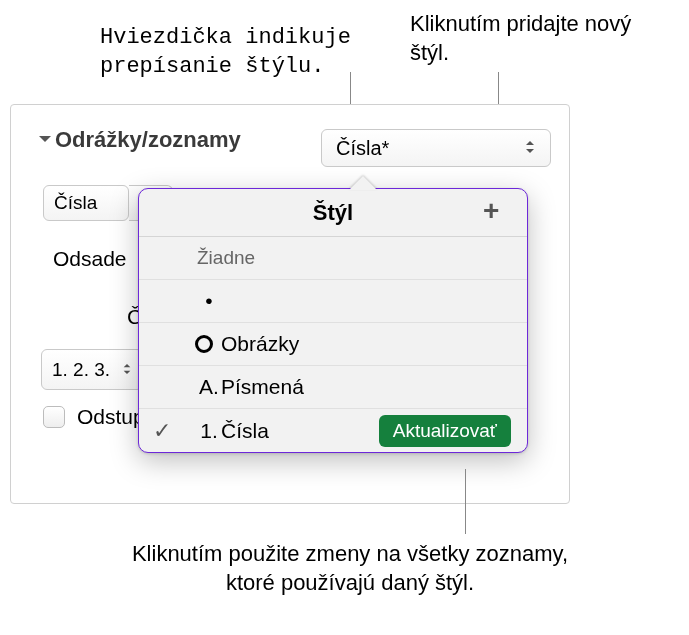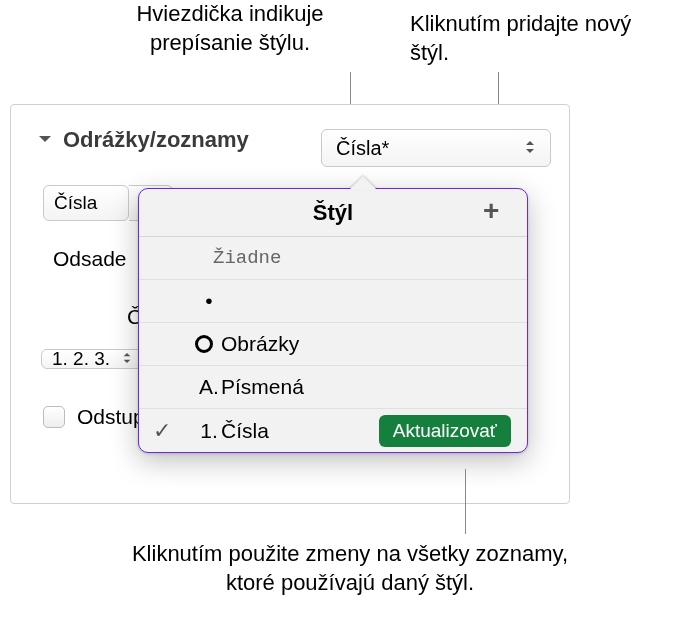--- a/index.html
+++ b/index.html
@@ -11,21 +11,21 @@
       position: relative;
       color: #000;
     }
     .callout {
       position: absolute;
       font-size: 22px;
       line-height: 1.3;
       color: #000;
       text-align: center;
     }
-    .callout-left { left: 100px; top: 0; width: 260px; text-align:center;}
+    .callout-left { left: 100px; top: 24px; width: 260px; text-align:left;font-family:Liberation Mono, monospace;}
     .callout-right { left: 410px; top: 10px; width: 250px; text-align:left;}
     .callout-bottom { left: 125px; top: 540px; width: 450px; text-align:center;}
 
     .leader {
       position: absolute;
       background: #888;
     }
     .leader-v1 { left: 350px; top: 72px; width: 1px; height: 62px; }
     .leader-v2 { left: 498px; top: 72px; width: 1px; height: 124px; }
     .leader-v3 { left: 465px; top: 469px; width: 1px; height: 65px; }
@@ -39,21 +39,21 @@
       border: 1px solid #d0d0d0;
       border-radius: 4px;
       background: #fff;
     }
     .panel-inner {
       padding: 22px 0 0 26px;
     }
     .section-header {
       display: flex;
       align-items: center;
-      gap: 10px;
+      gap: 2px;
       font-size: 22px;
       font-weight: 700;
       color: #3a3a3a;
     }
     .disclosure-icon svg { width: 16px; height: 16px; fill: #555; }
 
     .style-dropdown {
       position: absolute;
       left: 310px; top: 24px;
       width: 230px; height: 38px;
@@ -106,21 +106,21 @@
       font-size: 21px;
     }
     .label-c {
       position: absolute;
       left: 116px; top: 200px;
       font-size: 21px;
     }
     .format-dropdown {
       position: absolute;
       left: 30px; top: 244px;
-      width: 102px; height: 20px;
+      width: 102px; height: 41px;
       border: 1px solid #c9c9c9;
       border-radius: 6px;
       background: linear-gradient(#fff,#f4f4f4);
       display: flex; align-items:center;
       padding: 0 10px;
       font-size: 19px;
     }
     .format-dropdown .chev { margin-left:auto; }
 
     .checkbox-row {
@@ -195,21 +195,21 @@
     }
     .pop-item .prefix {
       position: absolute;
       left: 58px;
       width: 24px;
       text-align: center;
     }
     .pop-item .txt {
       margin-left: 36px;
     }
-    .pop-item.header-item .txt { margin-left: 16px; font-family: Liberation Mono, monospace; }
+    .pop-item.header-item .txt { margin-left: 0; }
     .pop-item .check {
       position: absolute;
       left: 14px;
       font-size: 22px;
       color: #555;
     }
     .circle-prefix {
       position: absolute;
       left: 56px;
       width: 18px; height: 18px;

